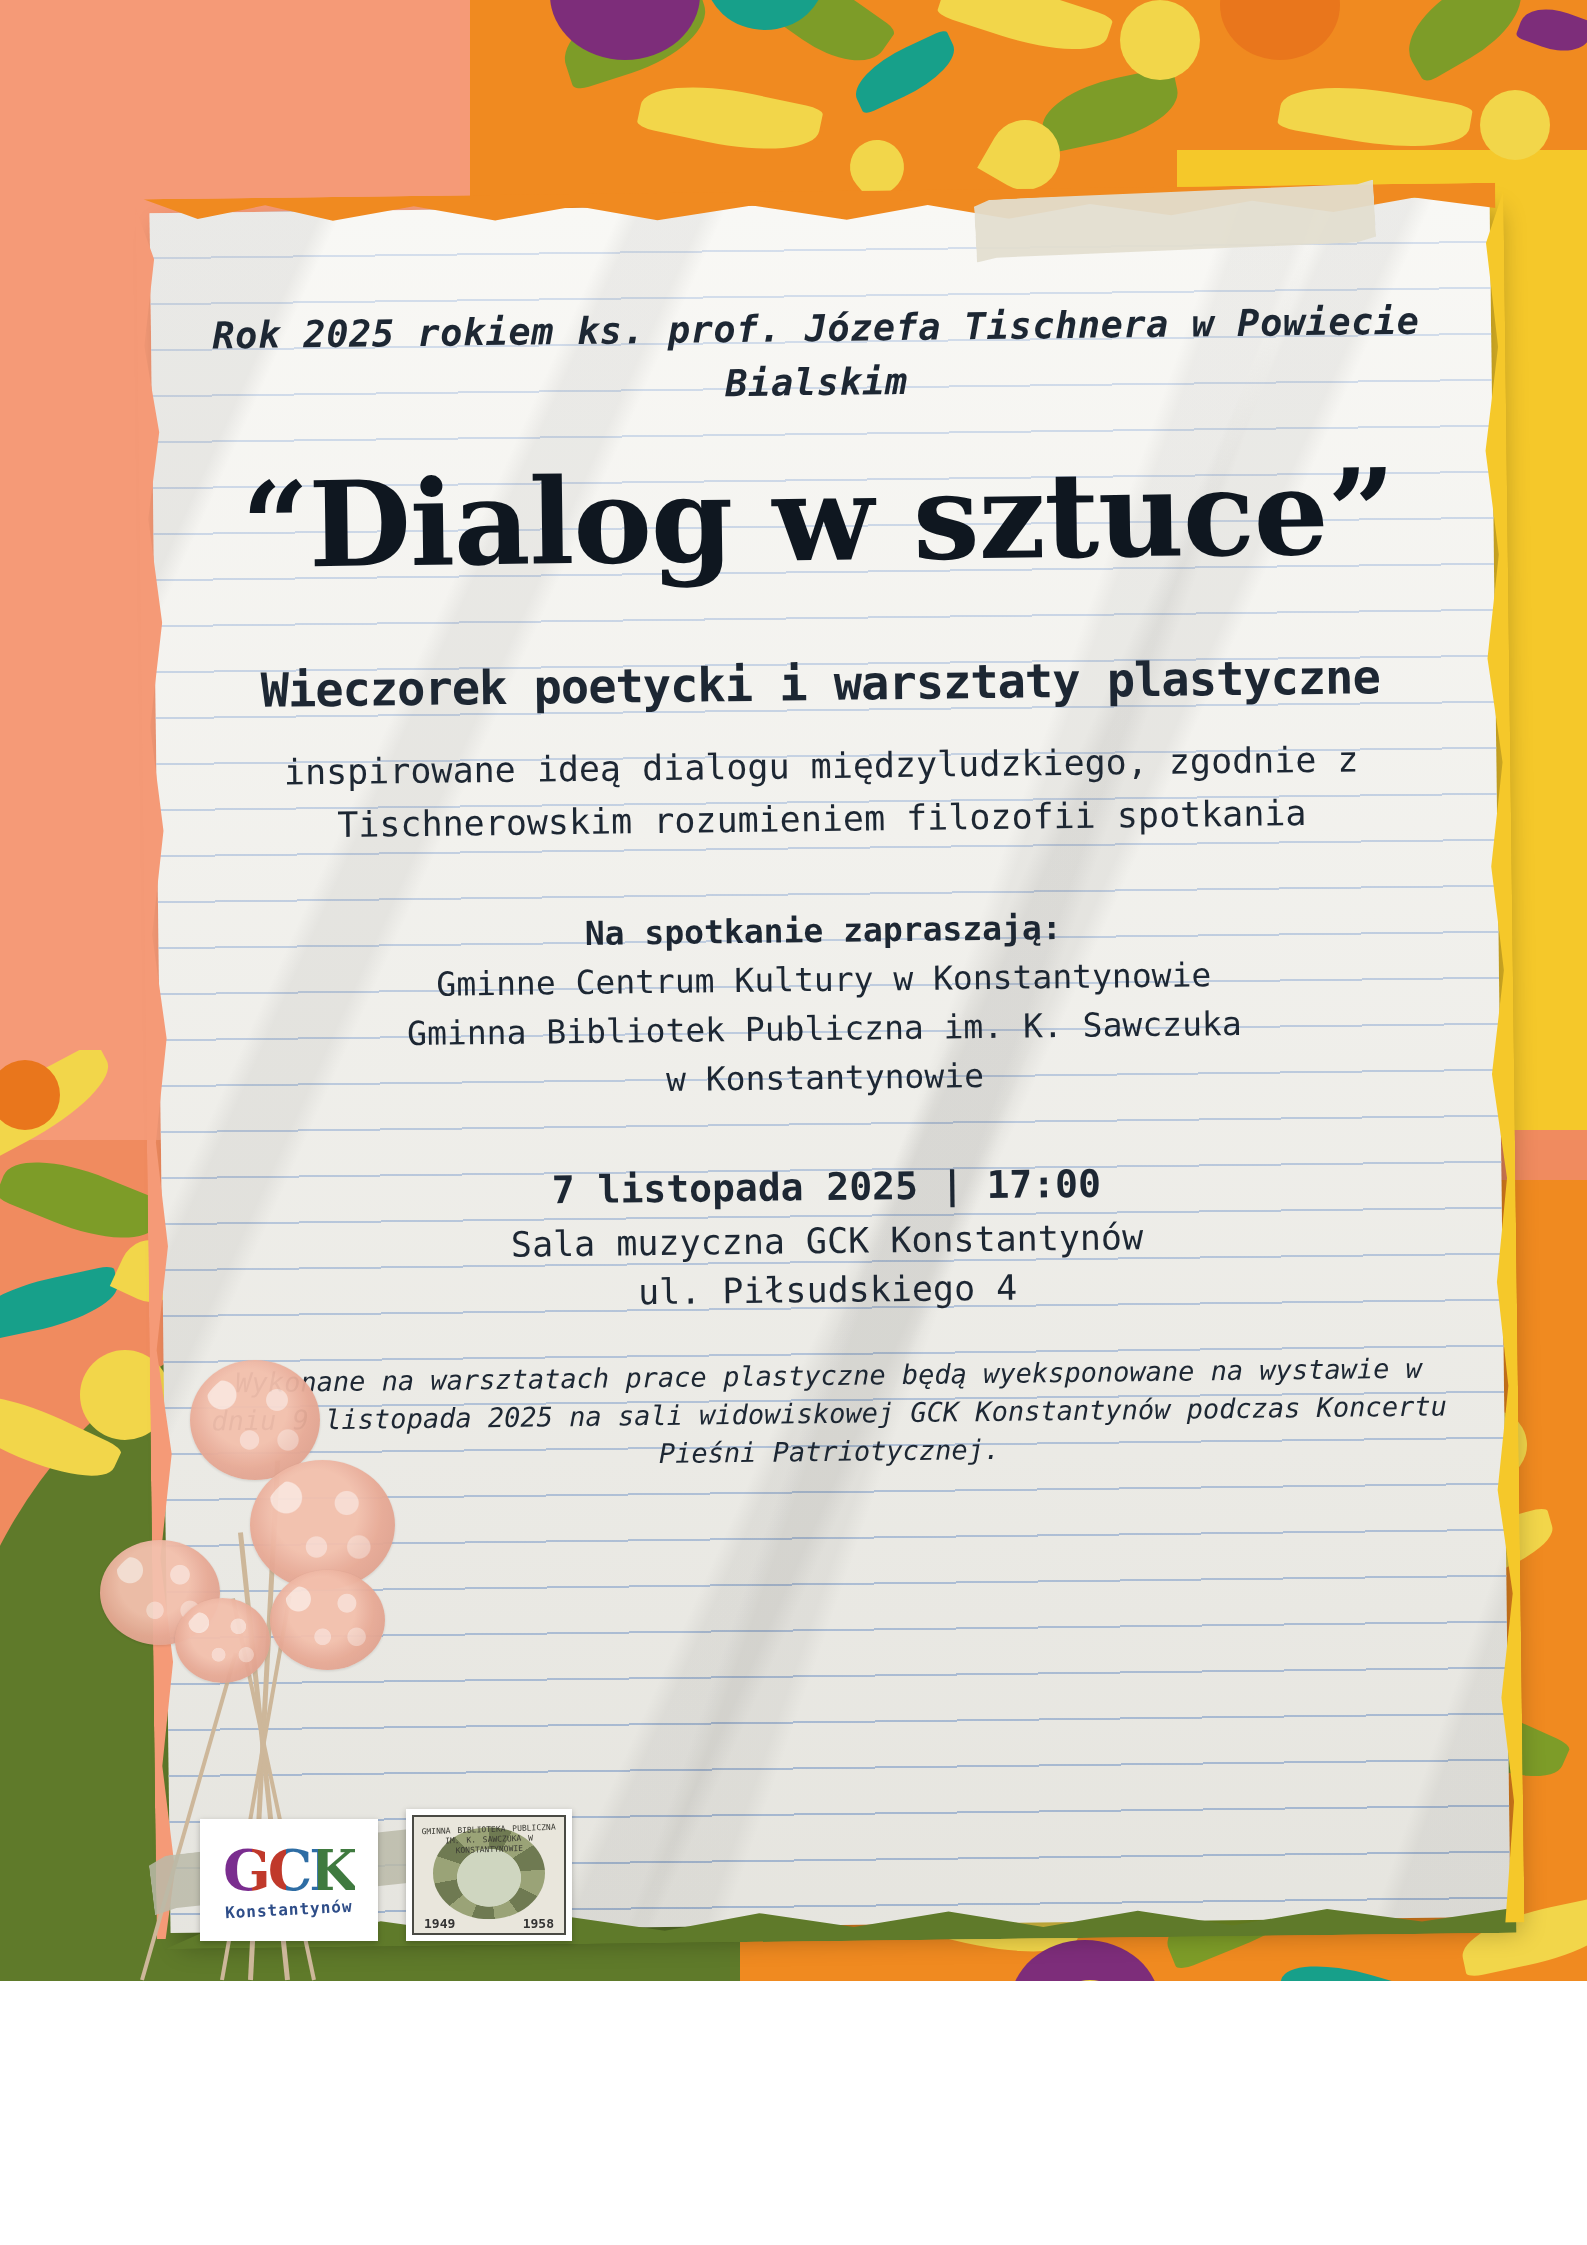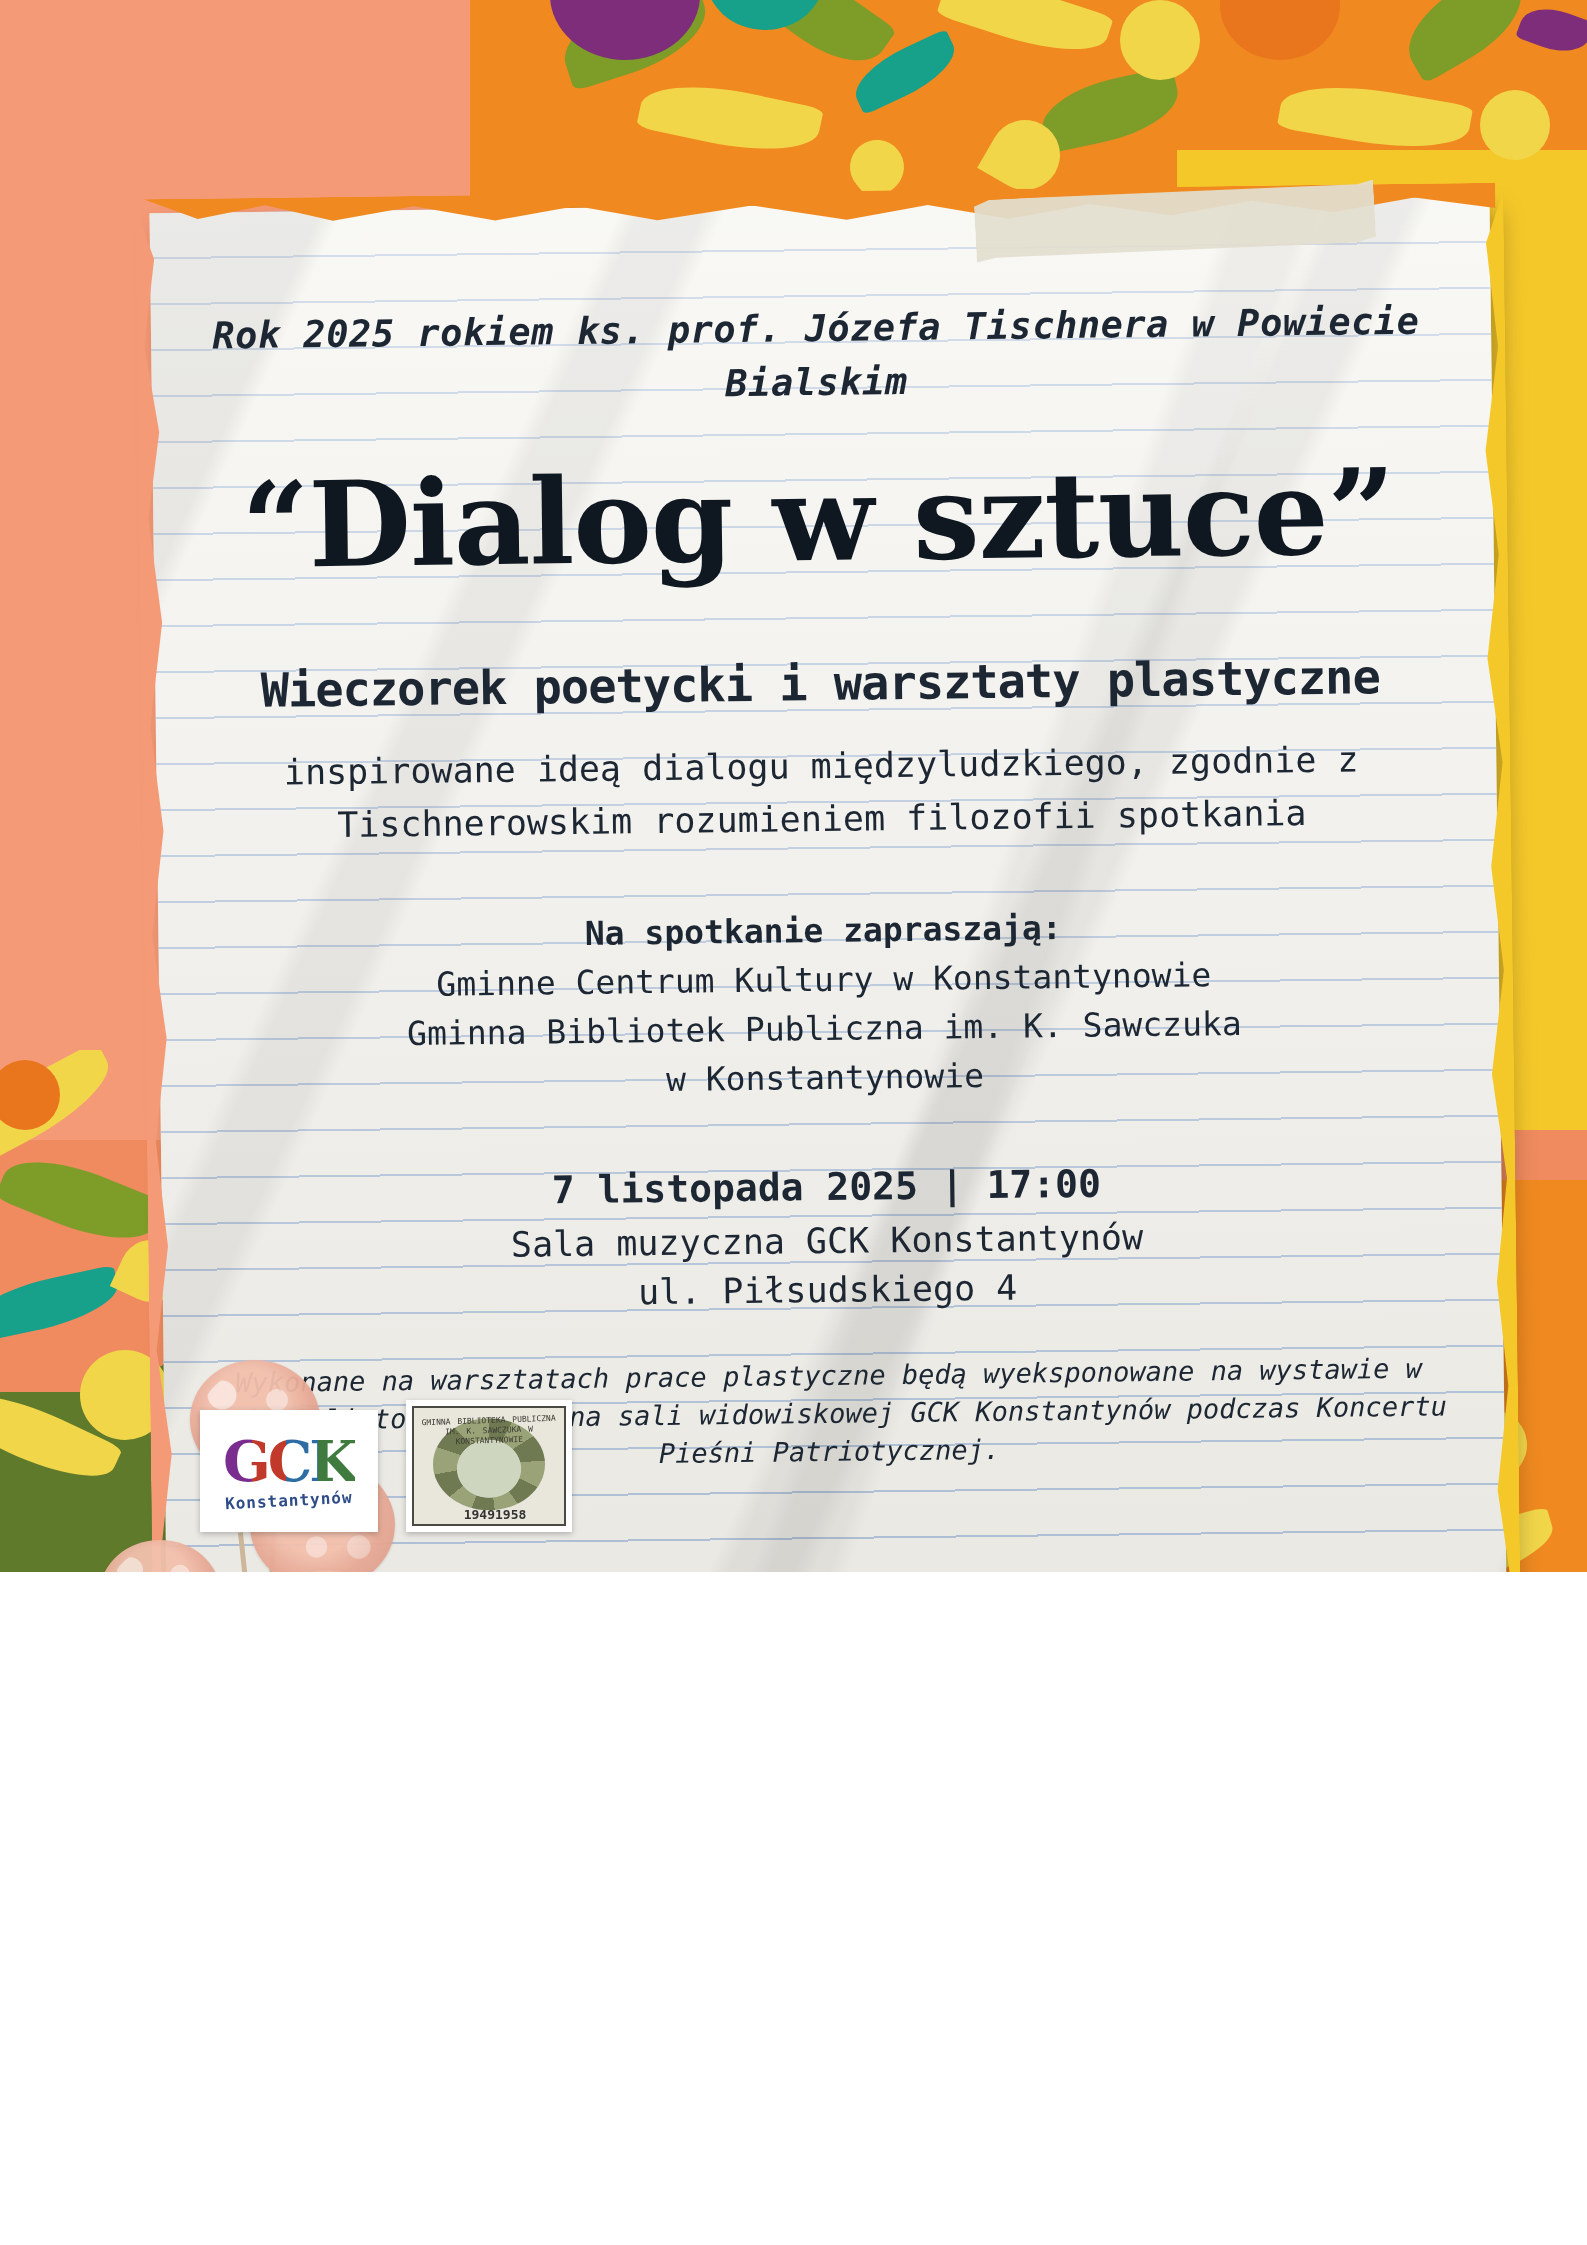--- a/index.html
+++ b/index.html
@@ -7,21 +7,21 @@
     padding: 0;
     background: #fff;
   }
   body {
     font-family: "DejaVu Sans Mono", monospace;
   }
 
   #poster {
     position: relative;
     width: 1587px;
-    height: 1572px;
+    height: 1981px;
     overflow: hidden;
     background: #f08b5f;
   }
 
   
   .bg-layer { position: absolute; inset: 0; }
 
   .bg-salmon {
     position: absolute;
     left: -40px; top: -40px;
@@ -347,22 +347,22 @@
     left: 50%; top: 50%;
     transform: translate(-50%,-52%);
     width: 112px; height: 92px;
     border-radius: 50%;
     background:
       radial-gradient(ellipse at 50% 55%, #cfd6c0 0 40%, rgba(0,0,0,0) 41%),
       conic-gradient(from 0deg, #6f7a52 0 8%, #9aa377 8% 16%, #6f7a52 16% 24%, #9aa377 24% 32%, #6f7a52 32% 40%, #9aa377 40% 48%, #6f7a52 48% 56%, #9aa377 56% 64%, #6f7a52 64% 72%, #9aa377 72% 80%, #6f7a52 80% 88%, #9aa377 88% 100%);
   }
   .logo-lib .years {
     position: absolute;
-    left: 12px; right: 0; bottom: 10px;
-    display: flex; justify-content: center;
+    left: 0; right: 0; bottom: 10px;
+    display: flex; justify-content: space-between;
     padding: 0 18px;
     font-family: "DejaVu Sans Mono", monospace;
     font-size: 13px;
     font-weight: 700;
     color: #333;
   }
   .logo-lib .caption {
     position: absolute;
     left: 0; right: 0; top: 16px;
     font-family: "DejaVu Sans Mono", monospace;

